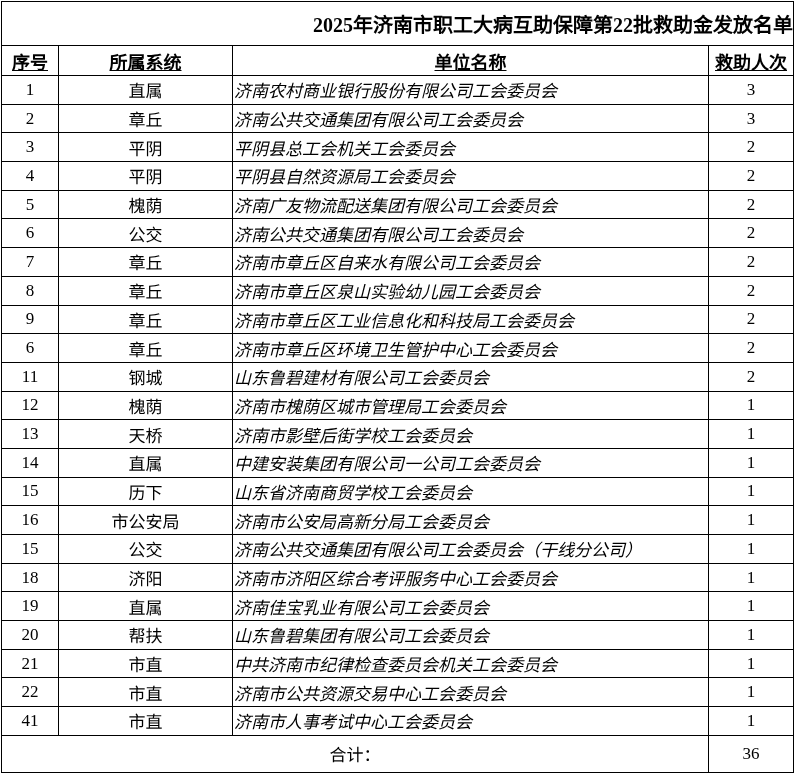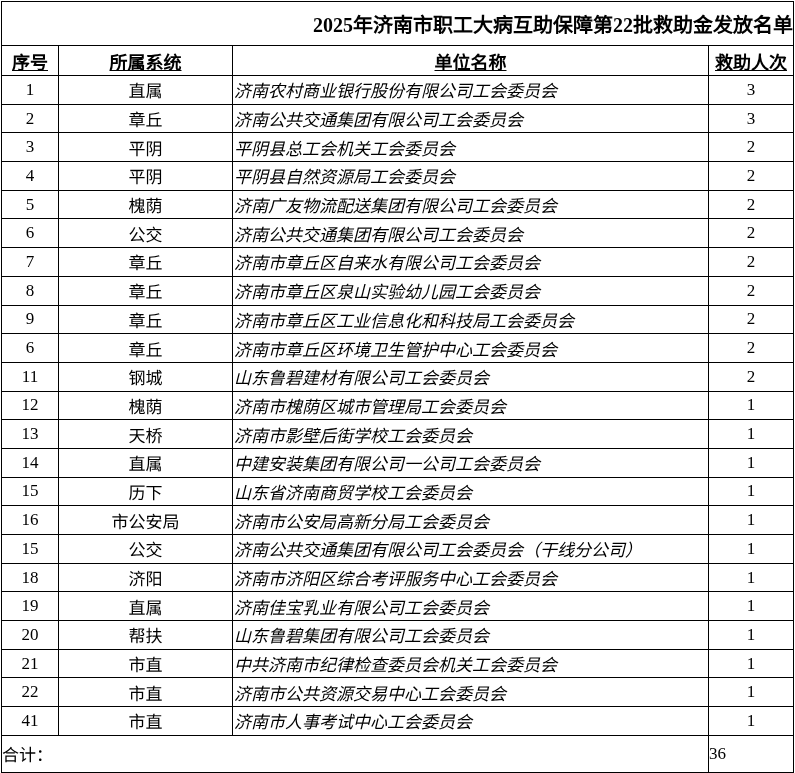--- a/index.html
+++ b/index.html
@@ -41,20 +41,21 @@
     height: 28.7px;
     font-size: 17px;
     vertical-align: middle;
   }
   td.col-no, td.col-system, td.col-count { text-align: center; }
   td.col-unit { text-align: left; padding-left: 1px; font-style: italic; }
   tr.total-row td {
     height: 37px;
     font-size: 17px;
     vertical-align: middle;
+    text-align: center;
   }
 </style>
 </head>
 <body>
 
 <table class="relief-table">
   <colgroup>
     <col style="width:57px">
     <col style="width:174px">
     <col style="width:476px">

